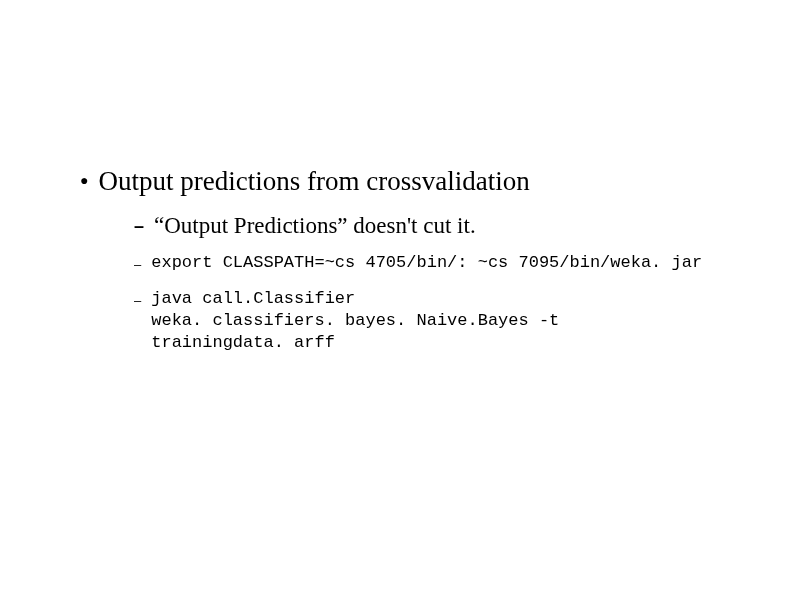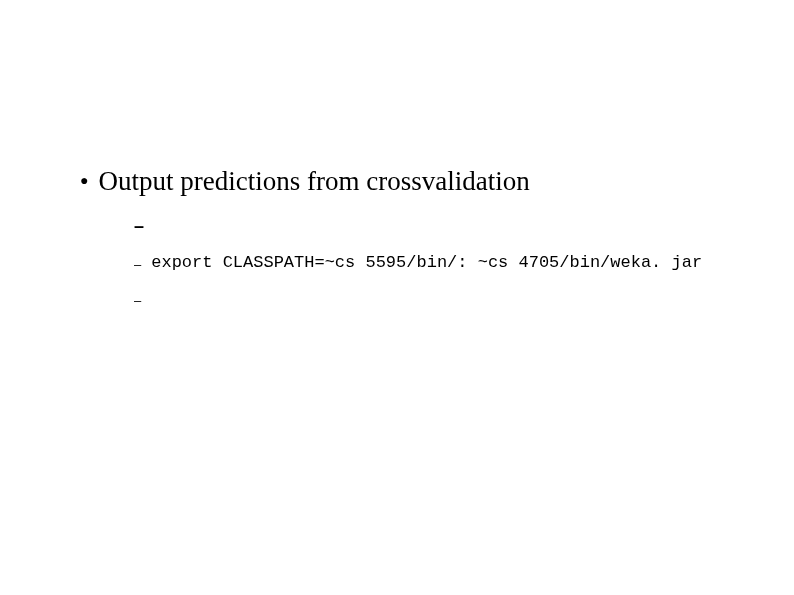--- a/index.html
+++ b/index.html
@@ -77,26 +77,30 @@
 
   <div class="top-item">
     <span class="top-bullet">●</span>
     <span class="top-text">Output predictions from crossvalidation</span>
   </div>
 
   <div class="sub-list">
 
     <div class="sub-item">
       <span class="sub-dash">–</span>
+      <span class="sub-text-serif">“Output Predictions” doesn't cut it.</span>
     </div>
 
     <div class="sub-item">
       <span class="sub-dash small">–</span>
-      <span class="sub-text-mono">export CLASSPATH=~cs 5595/bin/: ~cs 4705/bin/weka. jar</span>
+      <span class="sub-text-mono">export CLASSPATH=~cs 4705/bin/: ~cs 7095/bin/weka. jar</span>
     </div>
 
     <div class="sub-item">
       <span class="sub-dash small">–</span>
+      <span class="sub-text-mono">java call.Classifier
+weka. classifiers. bayes. Naive.Bayes -t
+trainingdata. arff</span>
     </div>
 
   </div>
 
 </div>
 
 </body></html>

